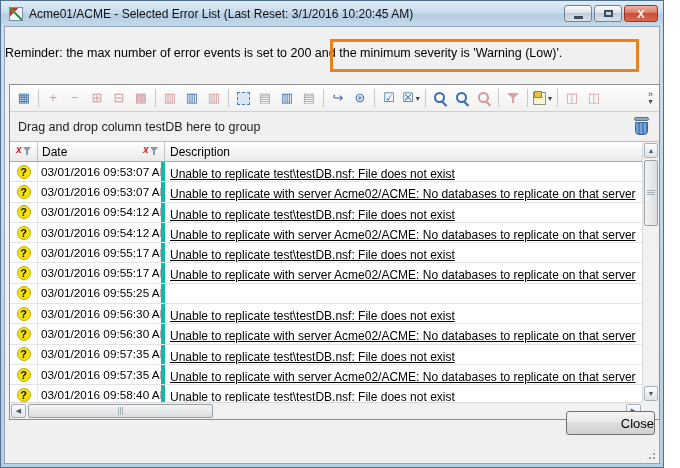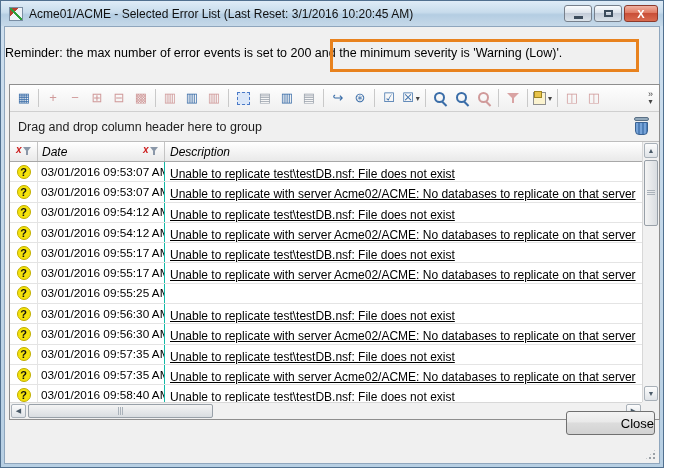--- a/index.html
+++ b/index.html
@@ -73,37 +73,37 @@
        padding:0 8px;color:#1d1d1d;font-size:12.5px;position:relative;box-sizing:border-box;}
   .trash{position:absolute;right:10px;top:5px;width:15px;height:19px;}
   .trash .lid{position:absolute;top:0;left:0;width:15px;height:4px;background:#93a9bb;
        border:1px solid #5a7086;border-radius:2px;box-sizing:border-box;}
   .trash .can{position:absolute;top:5px;left:1px;width:13px;height:13px;
        background:repeating-linear-gradient(90deg,#76a3d8 0 2px,#4f7fb8 2px 4px);
        border:1px solid #3a6292;border-radius:0 0 4px 4px;box-sizing:border-box;}
 
   
   .ghead{height:20px;width:632px;display:flex;background:linear-gradient(#ffffff,#e9e9e9);
-       border-bottom:1px solid #a8a8a8;box-sizing:border-box;font-size:12px;color:#000;font-style:italic;}
+       border-bottom:1px solid #a8a8a8;box-sizing:border-box;font-size:12px;color:#000;}
   .hc0{width:28px;border-right:1px solid #c4c4c4;display:flex;align-items:center;justify-content:center;box-sizing:border-box;}
   .hc1{width:127px;border-right:1px solid #c4c4c4;display:flex;align-items:center;
        justify-content:space-between;padding:0 6px 0 4px;box-sizing:border-box;}
   .hc2{flex:1;display:flex;align-items:center;padding:0 5px;box-sizing:border-box;}
   .hfil{position:relative;width:15px;height:11px;}
   .hfil .fx::before{content:"x";}
   .hfil .fx{position:absolute;left:0;top:-2px;color:#cc2020;font-size:10px;font-weight:bold;font-style:italic;}
   .hfil .ftri{position:absolute;right:0;top:1px;width:0;height:0;
        border-left:4px solid transparent;border-right:4px solid transparent;border-top:5px solid #8a97a8;}
   .hfil .fstem{position:absolute;right:3px;top:5px;width:2px;height:4px;background:#8a97a8;}
 
   
   .rows{width:632px;height:240px;overflow:hidden;background:#fff;}
   .grow{height:20.3px;display:flex;border-bottom:1px solid #e4e4e4;box-sizing:border-box;font-size:12px;color:#000;background:#fff;}
   .rc0{width:28px;border-right:1px solid #e4e4e4;display:flex;align-items:center;justify-content:center;box-sizing:border-box;}
-  .rc1{width:127px;border-right:1px solid #14b8a6;display:flex;align-items:center;padding:0 3px;
+  .rc1{width:127px;border-right:4px solid #14b8a6;display:flex;align-items:center;padding:0 3px;
        white-space:nowrap;overflow:hidden;font-size:11.8px;box-sizing:border-box;}
   .rc2{flex:1;display:flex;align-items:center;padding:12px 5px;white-space:nowrap;overflow:hidden;box-sizing:border-box;text-decoration:underline;}
   .qicon{width:14px;height:14px;border-radius:50%;background:#f4e20c;border:1px solid #c0ad00;
        color:#111;font-weight:bold;font-size:11px;line-height:13px;text-align:center;box-sizing:border-box;}
 
   
   .vscroll{position:absolute;right:0;top:57px;width:17px;height:260px;background:#f1f1f1;
        border-left:1px solid #d8d8d8;box-sizing:border-box;}
   .sbtn{position:absolute;left:1px;right:1px;height:15px;border:1px solid #a8b0b8;border-radius:2px;
        background:linear-gradient(#fcfcfc,#dfe3e7);display:flex;align-items:center;justify-content:center;
@@ -248,21 +248,21 @@
                 <span class="tglyph g-pink">◫</span>
               </div>
             </div>
           <div class="tovf">
             <span class="ovf1">»</span>
             <span class="ovf2">▾</span>
           </div>
         </div>
 
         <div class="gbar">
-          <span>Drag and drop column header here to group</span>
+          <span>Drag and drop column testDB here to group</span>
           <div class="trash">
             <span class="lid"></span>
             <span class="can"></span>
           </div>
         </div>
 
         <div class="ghead">
           <div class="hc0">
             <span class="hfil">
               <i class="fx"></i>

